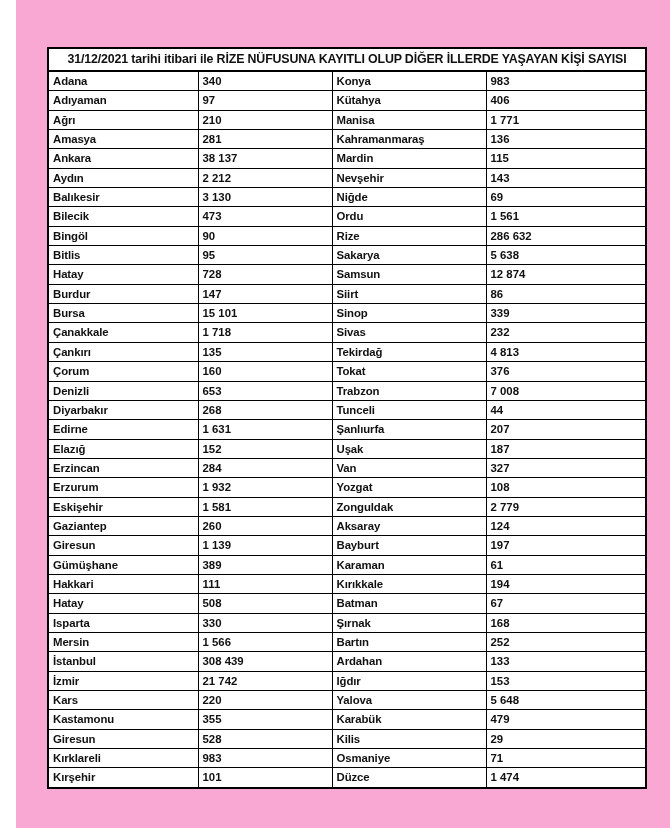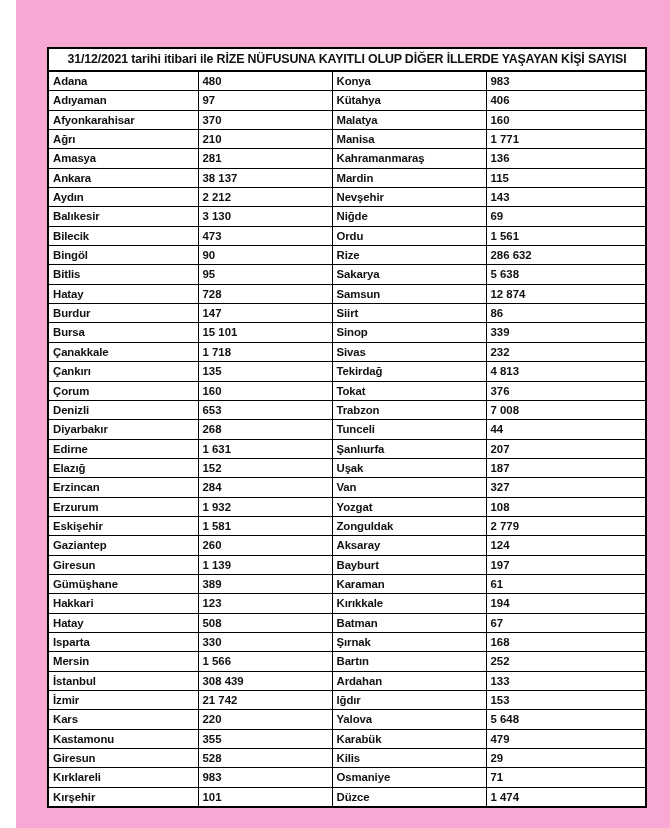--- a/index.html
+++ b/index.html
@@ -84,37 +84,31 @@
         <col class="c-val-l">
         <col class="c-name-r">
         <col class="c-val-r">
       </colgroup>
       <tbody>
         <tr class="title-row">
           <td colspan="4">31/12/2021 tarihi itibari ile RİZE NÜFUSUNA KAYITLI OLUP DİĞER İLLERDE YAŞAYAN KİŞİ SAYISI</td>
         </tr>
       <tr>
             <td class="name-cell">Adana</td>
-            <td class="value-cell half-left-end">480</td>
+            <td class="value-cell half-left-end">340</td>
             <td class="name-cell">Konya</td>
             <td class="value-cell">983</td>
           </tr>
           <tr>
             <td class="name-cell">Adıyaman</td>
             <td class="value-cell half-left-end">97</td>
             <td class="name-cell">Kütahya</td>
             <td class="value-cell">406</td>
           </tr>
           <tr>
-            <td class="name-cell">Afyonkarahisar</td>
-            <td class="value-cell half-left-end">370</td>
-            <td class="name-cell">Malatya</td>
-            <td class="value-cell">160</td>
-          </tr>
-          <tr>
             <td class="name-cell">Ağrı</td>
             <td class="value-cell half-left-end">210</td>
             <td class="name-cell">Manisa</td>
             <td class="value-cell">1 771</td>
           </tr>
           <tr>
             <td class="name-cell">Amasya</td>
             <td class="value-cell half-left-end">281</td>
             <td class="name-cell">Kahramanmaraş</td>
             <td class="value-cell">136</td>
@@ -246,21 +240,21 @@
             <td class="value-cell">197</td>
           </tr>
           <tr>
             <td class="name-cell">Gümüşhane</td>
             <td class="value-cell half-left-end">389</td>
             <td class="name-cell">Karaman</td>
             <td class="value-cell">61</td>
           </tr>
           <tr>
             <td class="name-cell">Hakkari</td>
-            <td class="value-cell half-left-end">123</td>
+            <td class="value-cell half-left-end">111</td>
             <td class="name-cell">Kırıkkale</td>
             <td class="value-cell">194</td>
           </tr>
           <tr>
             <td class="name-cell">Hatay</td>
             <td class="value-cell half-left-end">508</td>
             <td class="name-cell">Batman</td>
             <td class="value-cell">67</td>
           </tr>
           <tr>

